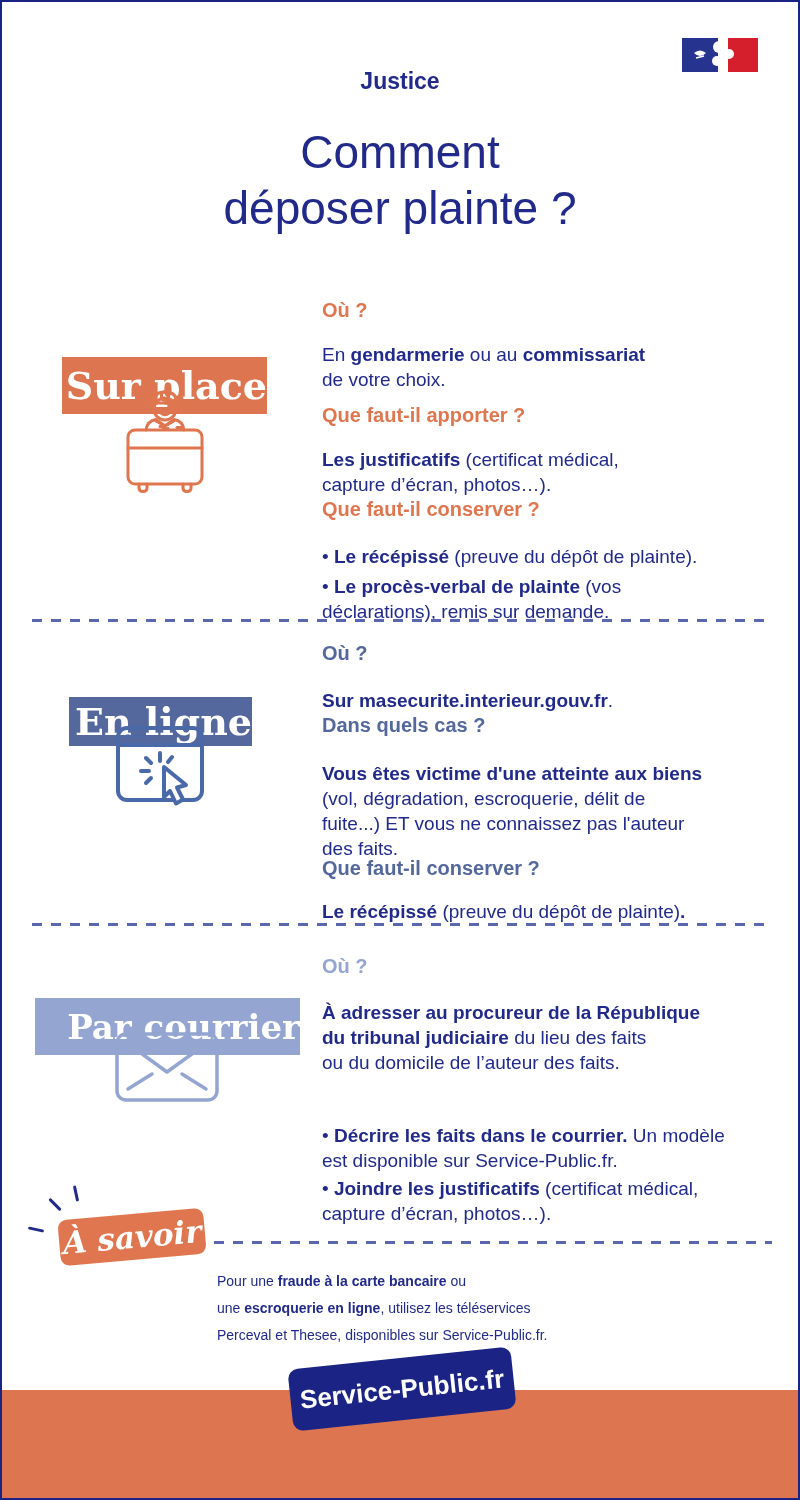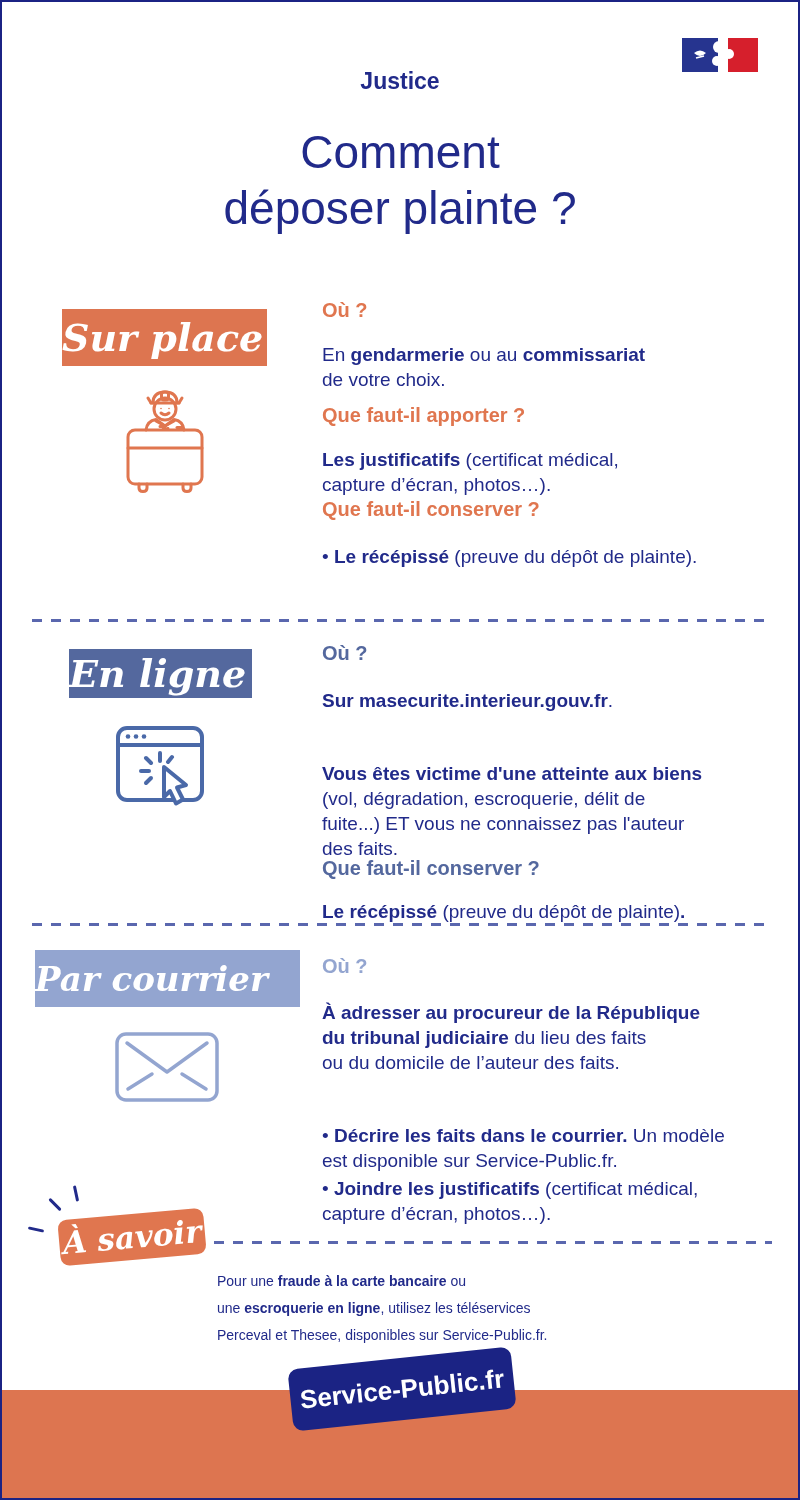--- a/index.html
+++ b/index.html
@@ -16,22 +16,22 @@
     position:relative;width:800px;height:1500px;box-sizing:border-box;
     background:#ffffff;border:2px solid var(--badge-navy);overflow:hidden;
     font-family:"Liberation Sans",sans-serif;color:var(--navy);
   }
   .kicker{position:absolute;top:66px;left:0;right:0;text-align:center;
     font-size:23px;font-weight:bold;color:var(--navy);}
   .title{position:absolute;top:122px;left:0;right:0;text-align:center;
     font-size:46px;font-weight:normal;line-height:56px;color:var(--navy);}
   .flag{position:absolute;top:36px;right:40px;width:76px;height:34px;}
 
-  .label-box{position:absolute;display:flex;align-items:center;justify-content:flex-start;
-    color:#fff;font-family:"DejaVu Serif",serif;font-style:italic;font-weight:bold;}
+  .label-box{position:absolute;display:flex;align-items:center;justify-content:flex-end;
+    color:#fff;font-family:"DejaVu Serif",serif;font-weight:bold;margin-top:48px;}
   .lb-sur{left:60px;top:307px;width:205px;height:57px;background:var(--orange);font-size:38px;}
   .lb-ligne{left:67px;top:647px;width:183px;height:49px;background:var(--steel);font-size:38px;}
   .lb-courrier{left:33px;top:948px;width:265px;height:57px;background:var(--peri);font-size:34px;}
 
   .icon{position:absolute;}
   .icon-officer{left:118px;top:380px;}
   .icon-browser{left:113px;top:720px;}
   .icon-envelope{left:113px;top:1030px;}
 
   .h{position:absolute;left:320px;font-size:20px;font-weight:bold;width:460px;}
@@ -115,20 +115,24 @@
   </div>
   <div class="h o" style="top:402px">Que faut-il apporter ?</div>
   <div class="txt" style="top:429px">
     <div class="line"><span class="b">Les justificatifs</span><span> (certificat médical,</span></div>
     <div class="line"><span>capture d’écran, photos…).</span></div>
   </div>
   <div class="h o" style="top:496px">Que faut-il conserver ?</div>
   <div class="txt" style="top:526px">
     <div class="line"><span>• </span><span class="b">Le récépissé</span><span> (preuve du dépôt de plainte).</span></div>
   </div>
+  <div class="txt" style="top:556px">
+    <div class="line"><span>• </span><span class="b">Le procès-verbal de plainte</span><span> (vos</span></div>
+    <div class="line"><span>déclarations), remis sur demande.</span></div>
+  </div>
 
   <div class="dash d1"></div>
 
   <div class="label-box lb-ligne">
     <span>En ligne</span>
   </div>
   <svg class="icon icon-browser" width="92" height="92" viewBox="0 0 92 92" fill="none" stroke="#4a69a8" stroke-width="4" stroke-linecap="round" stroke-linejoin="round">
     <rect x="3" y="6" width="84" height="72" rx="9"></rect>
     <path d="M3,23 h84"></path>
     <circle cx="13" cy="14.5" r="2.3" fill="#4a69a8" stroke="none"></circle>
@@ -138,20 +142,21 @@
     <path d="M31,36 l5,5"></path>
     <path d="M26,49 h8"></path>
     <path d="M31,61 l5,-5"></path>
     <path d="M57,35 l-4,5"></path>
     <path d="M49,45 L71,63 L62,65.5 L68,77.5 L61,81.5 L55,69 L49,75 Z" fill="#ffffff"></path>
   </svg>
   <div class="h s" style="top:640px">Où ?</div>
   <div class="txt" style="top:670px">
     <div class="line"><span class="b">Sur masecurite.interieur.gouv.fr</span><span>.</span></div>
   </div>
+  <div class="h s" style="top:712px">Dans quels cas ?</div>
   <div class="txt" style="top:743px">
     <div class="line"><span class="b">Vous êtes victime d'une atteinte aux biens</span></div>
     <div class="line"><span>(vol, dégradation, escroquerie, délit de</span></div>
     <div class="line"><span>fuite...) ET vous ne connaissez pas l'auteur</span></div>
     <div class="line"><span>des faits.</span></div>
   </div>
   <div class="h s" style="top:855px">Que faut-il conserver ?</div>
   <div class="txt" style="top:881px">
     <div class="line"><span class="b">Le récépissé</span><span> (preuve du dépôt de plainte)</span><span class="b">.</span></div>
   </div>

